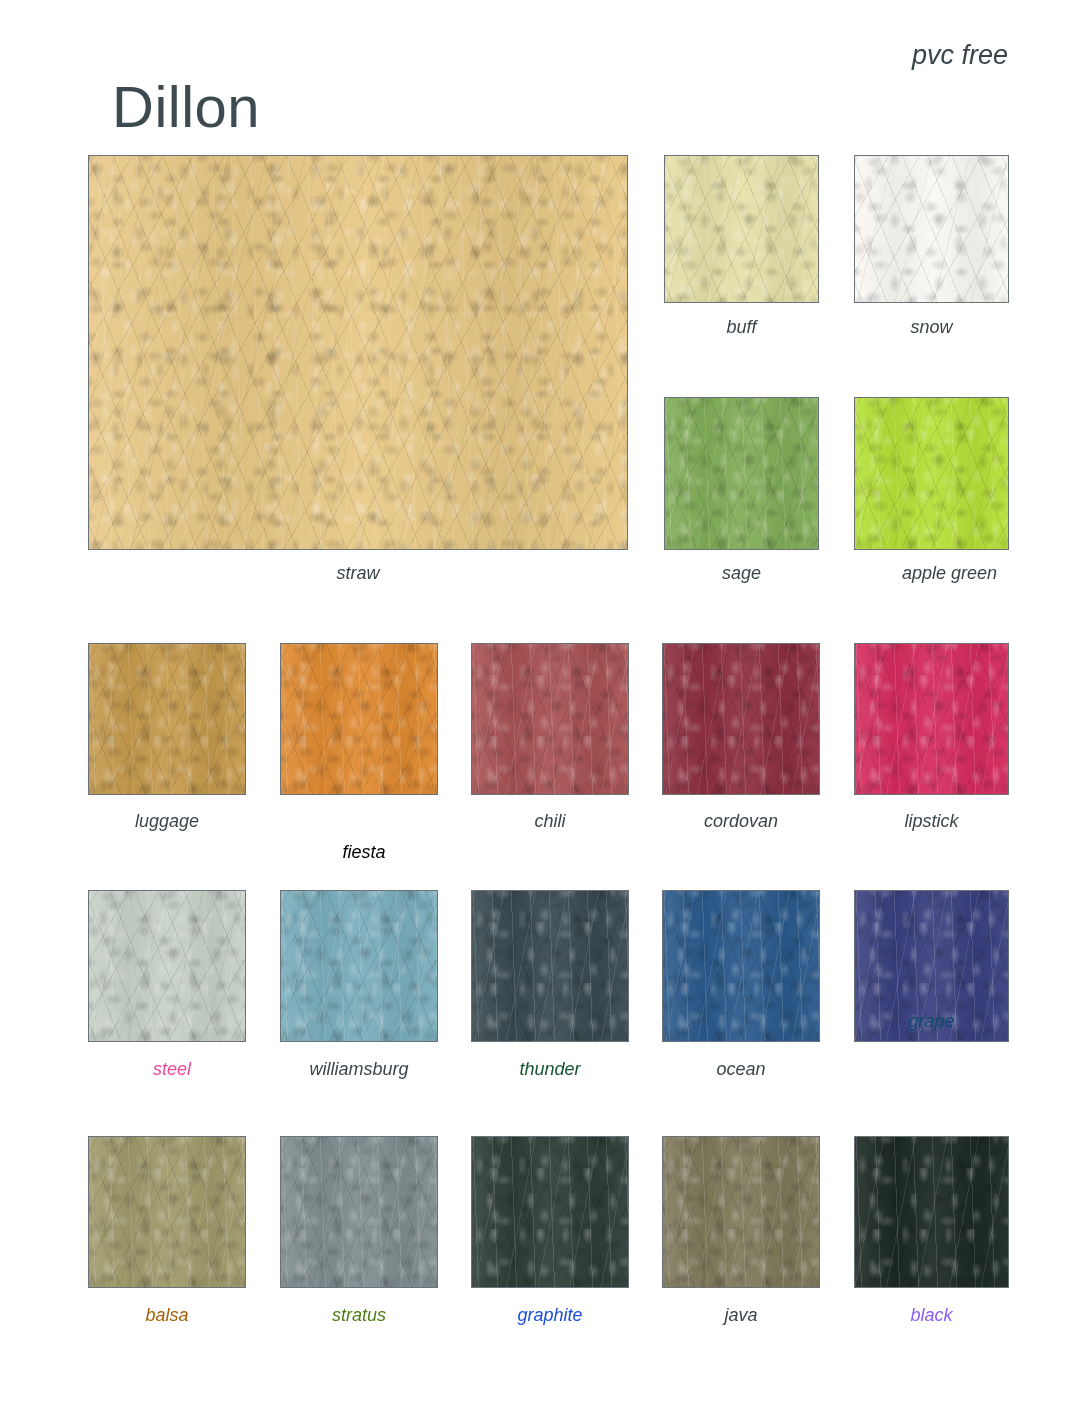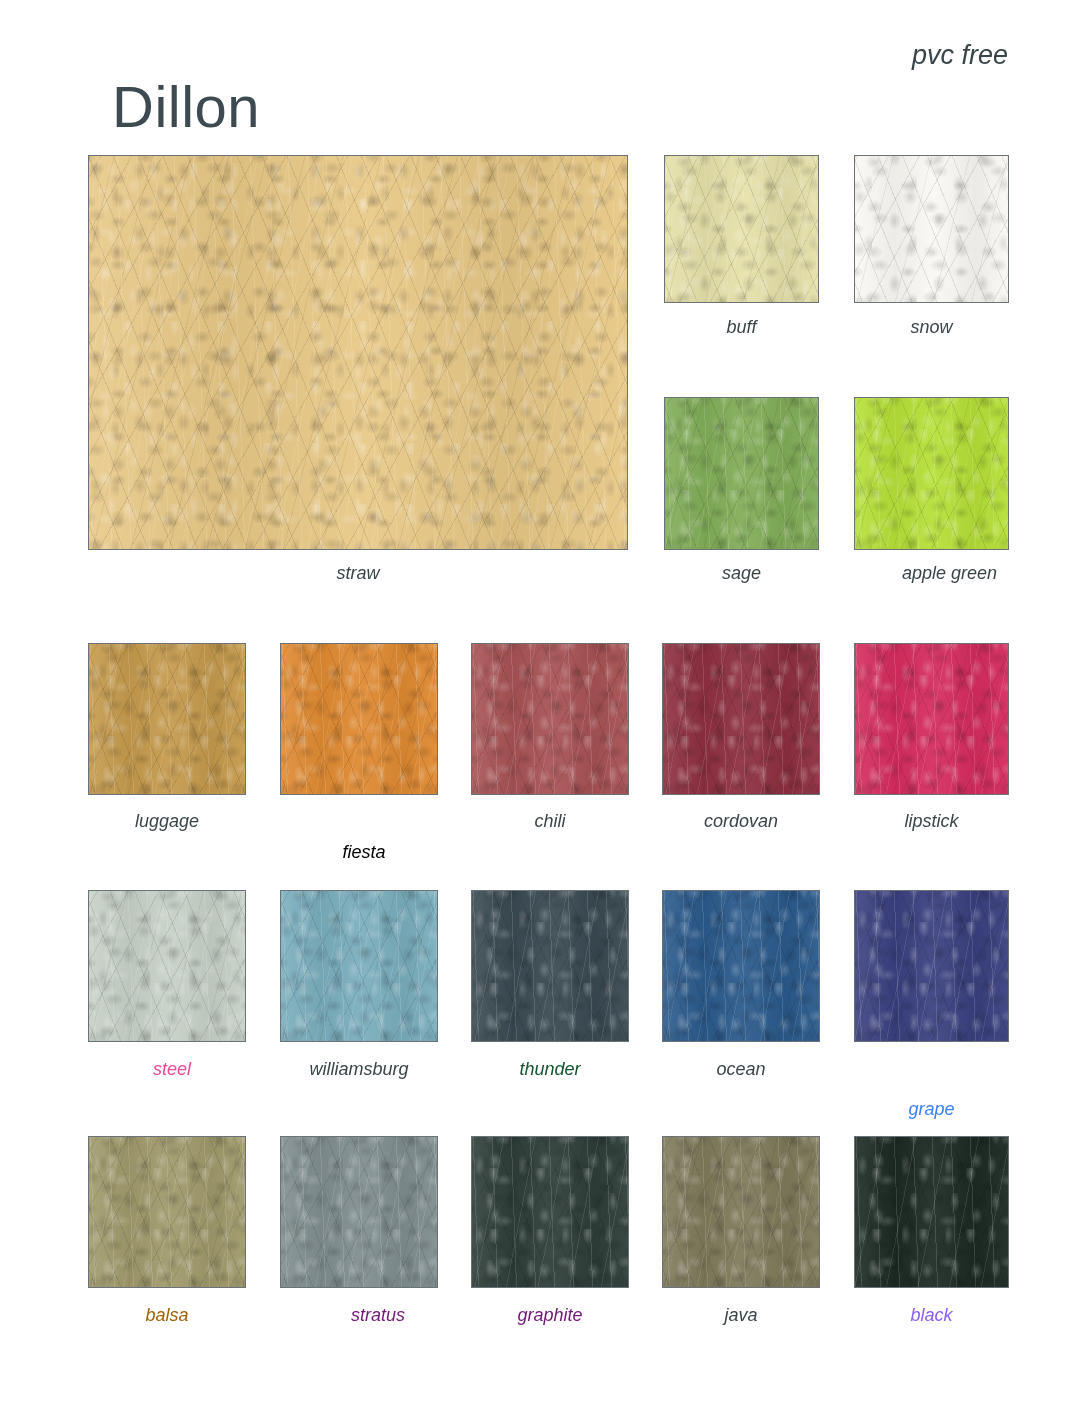--- a/index.html
+++ b/index.html
@@ -205,39 +205,39 @@
       <div class="swatch-chip" style="background-color: rgb(42, 90, 140); border-color: rgb(107, 115, 120);">
         <div class="shade"></div>
       </div>
     </div>
     <div class="swatch-label" style="left: 741px; top: 1060px; transform: translateX(-50%); color: rgb(58, 69, 74); text-align: center;">ocean</div>
     <div class="swatch-cell" style="left: 854px; top: 890px; width: 155px; height: 152px;">
       <div class="swatch-chip" style="background-color: rgb(58, 64, 128); border-color: rgb(107, 115, 120);">
         <div class="shade"></div>
       </div>
     </div>
-    <div class="swatch-label" style="left: 931.5px; top: 1100px; transform: translateX(-50%); color: #3b82f6;">grape</div>
+    <div class="swatch-label" style="left: 931.5px; top: 1012px; transform: translateX(-50%); color: #0c4a6e;">grape</div>
     <div class="swatch-cell" style="left: 88px; top: 1136px; width: 158px; height: 152px;">
       <div class="swatch-chip" style="background-color: rgb(160, 154, 107); border-color: rgb(107, 115, 120);">
         <div class="shade"></div>
       </div>
     </div>
     <div class="swatch-label" style="left: 167px; top: 1306px; transform: translateX(-50%); color: #a16207;">balsa</div>
     <div class="swatch-cell" style="left: 280px; top: 1136px; width: 158px; height: 152px;">
       <div class="swatch-chip" style="background-color: rgb(128, 142, 144); border-color: rgb(107, 115, 120);">
         <div class="shade"></div>
       </div>
     </div>
-    <div class="swatch-label" style="left: 378px; top: 1306px; transform: translateX(-50%); color: #701a75;">stratus</div>
+    <div class="swatch-label" style="left: 359px; top: 1306px; transform: translateX(-50%); color: #4d7c0f;">stratus</div>
     <div class="swatch-cell" style="left: 471px; top: 1136px; width: 158px; height: 152px;">
       <div class="swatch-chip" style="background-color: rgb(46, 62, 57); border-color: rgb(107, 115, 120);">
         <div class="shade"></div>
       </div>
     </div>
-    <div class="swatch-label" style="left: 550px; top: 1306px; transform: translateX(-50%); color: #701a75;">graphite</div>
+    <div class="swatch-label" style="left: 550px; top: 1306px; transform: translateX(-50%); color: #1d4ed8;">graphite</div>
     <div class="swatch-cell" style="left: 662px; top: 1136px; width: 158px; height: 152px;">
       <div class="swatch-chip" style="background-color: rgb(128, 122, 91); border-color: rgb(107, 115, 120);">
         <div class="shade"></div>
       </div>
     </div>
     <div class="swatch-label" style="left: 741px; top: 1306px; transform: translateX(-50%); color: rgb(58, 69, 74);">java</div>
     <div class="swatch-cell" style="left: 854px; top: 1136px; width: 155px; height: 152px;">
       <div class="swatch-chip" style="background-color: rgb(28, 42, 35); border-color: rgb(107, 115, 120);">
         <div class="shade"></div>
       </div>

